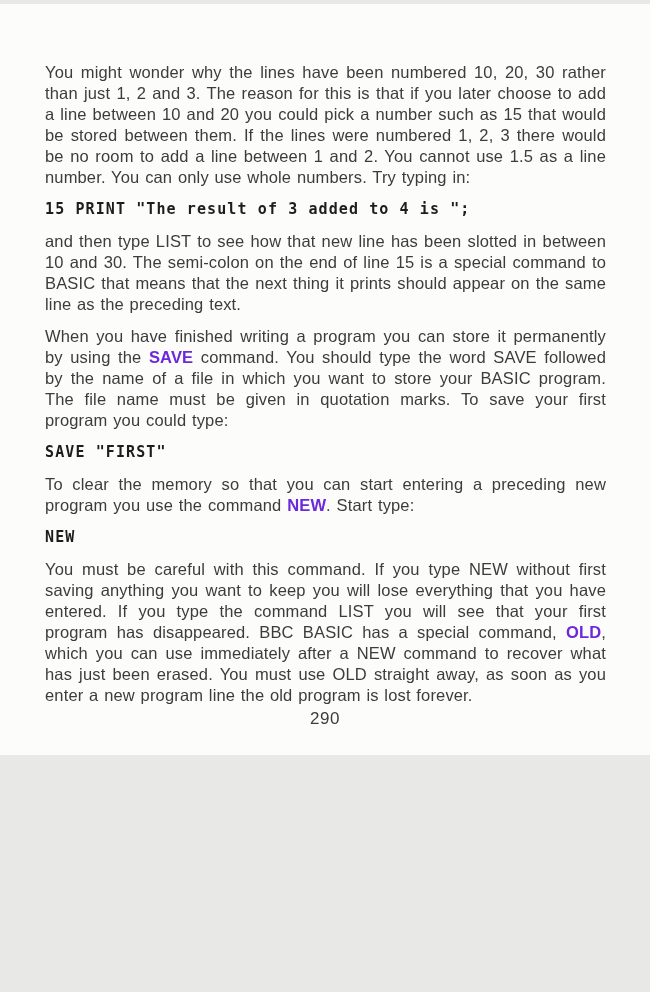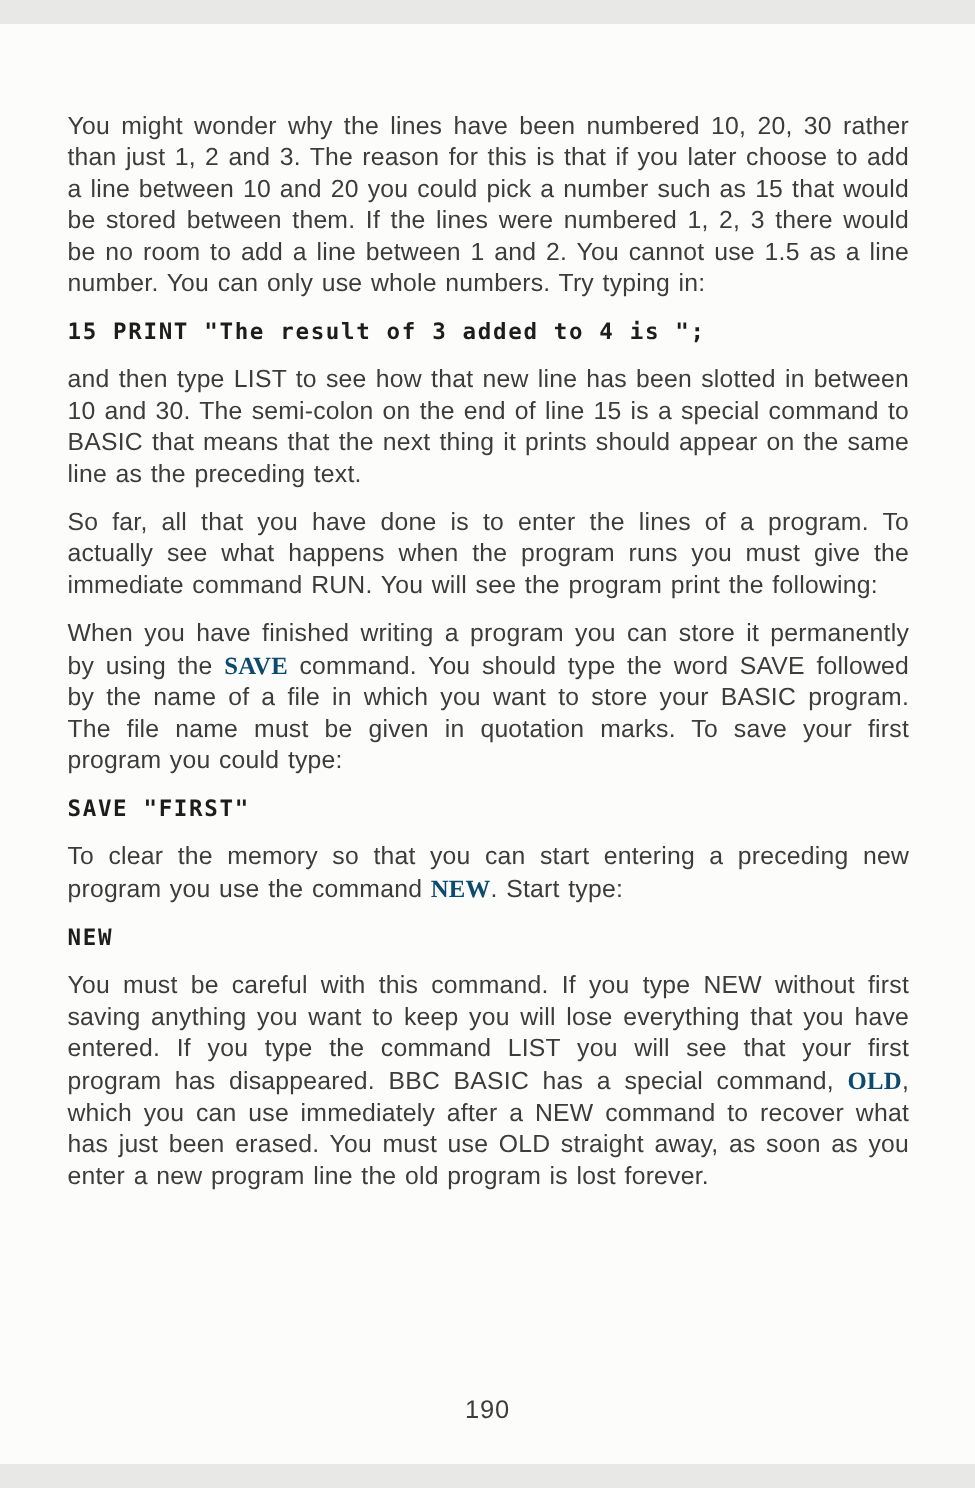--- a/index.html
+++ b/index.html
@@ -3,44 +3,43 @@
 <meta charset="utf-8">
 <style>
   html, body {
     margin: 0;
     padding: 0;
     background: #e8e8e6;
   }
   .page {
     position: relative;
     width: 650px;
-    height: 960px;
-    margin: 16px auto;
+    height: 751px;
+    margin: 4px auto;
     background: #fcfcfb;
     box-sizing: border-box;
     padding: 58px 44px 0 45px;
     overflow: hidden;
   }
   .content {
     width: 561px;
   }
   .body-para {
     font-family: "Liberation Sans", sans-serif;
     font-size: 16.5px;
     line-height: 21px;
     letter-spacing: 0.15px;
     word-spacing: 1px;
     text-align: justify;
     color: #3c3c3c;
     margin: 0 0 11px 0;
   }
   .body-para .b {
     font-weight: bold;
-    color: #0c4a6e;
-    font-family: Liberation Serif, serif;
+    color: #6d28d9;
   }
   .code-block {
     font-family: "DejaVu Sans Mono", "Liberation Mono", monospace;
     font-weight: bold;
     font-size: 15px;
     line-height: 21px;
     letter-spacing: 1.1px;
     color: #1d1d1d;
     white-space: pre;
     margin: 11px 0 11px 0;
@@ -58,21 +57,20 @@
   }
 </style>
 </head>
 <body>
 
 <div class="page">
   <main class="content" id="content">
       <p class="body-para"><span>You might wonder why the lines have been numbered 10, 20, 30 rather than just 1, 2 and 3. The reason for this is that if you later choose to add a line between 10 and 20 you could pick a number such as 15 that would be stored between them. If the lines were numbered 1, 2, 3 there would be no room to add a line between 1 and 2. You cannot use 1.5 as a line number. You can only use whole numbers. Try typing in:</span></p>
       <pre class="code-block">15 PRINT "The result of 3 added to 4 is ";</pre>
       <p class="body-para"><span>and then type LIST to see how that new line has been slotted in between 10 and 30. The semi-colon on the end of line 15 is a special command to BASIC that means that the next thing it prints should appear on the same line as the preceding text.</span></p>
-      <p class="body-para"><span>So far, all that you have done is to enter the lines of a program. To actually see what happens when the program runs you must give the immediate command RUN. You will see the program print the following:</span></p>
       <p class="body-para"><span>When you have finished writing a program you can store it permanently by using the </span><span class="b">SAVE</span><span> command. You should type the word SAVE followed by the name of a file in which you want to store your BASIC program. The file name must be given in quotation marks. To save your first program you could type:</span></p>
       <pre class="code-block">SAVE "FIRST"</pre>
       <p class="body-para"><span>To clear the memory so that you can start entering a preceding new program you use the command </span><span class="b">NEW</span><span>. Start type:</span></p>
       <pre class="code-block">NEW</pre>
       <p class="body-para"><span>You must be careful with this command. If you type NEW without first saving anything you want to keep you will lose everything that you have entered. If you type the command LIST you will see that your first program has disappeared. BBC BASIC has a special command, </span><span class="b">OLD</span><span>, which you can use immediately after a NEW command to recover what has just been erased. You must use OLD straight away, as soon as you enter a new program line the old program is lost forever.</span></p>
     </main>
-  <div class="page-number">190</div>
+  <div class="page-number">290</div>
 </div>
 
 </body></html>

